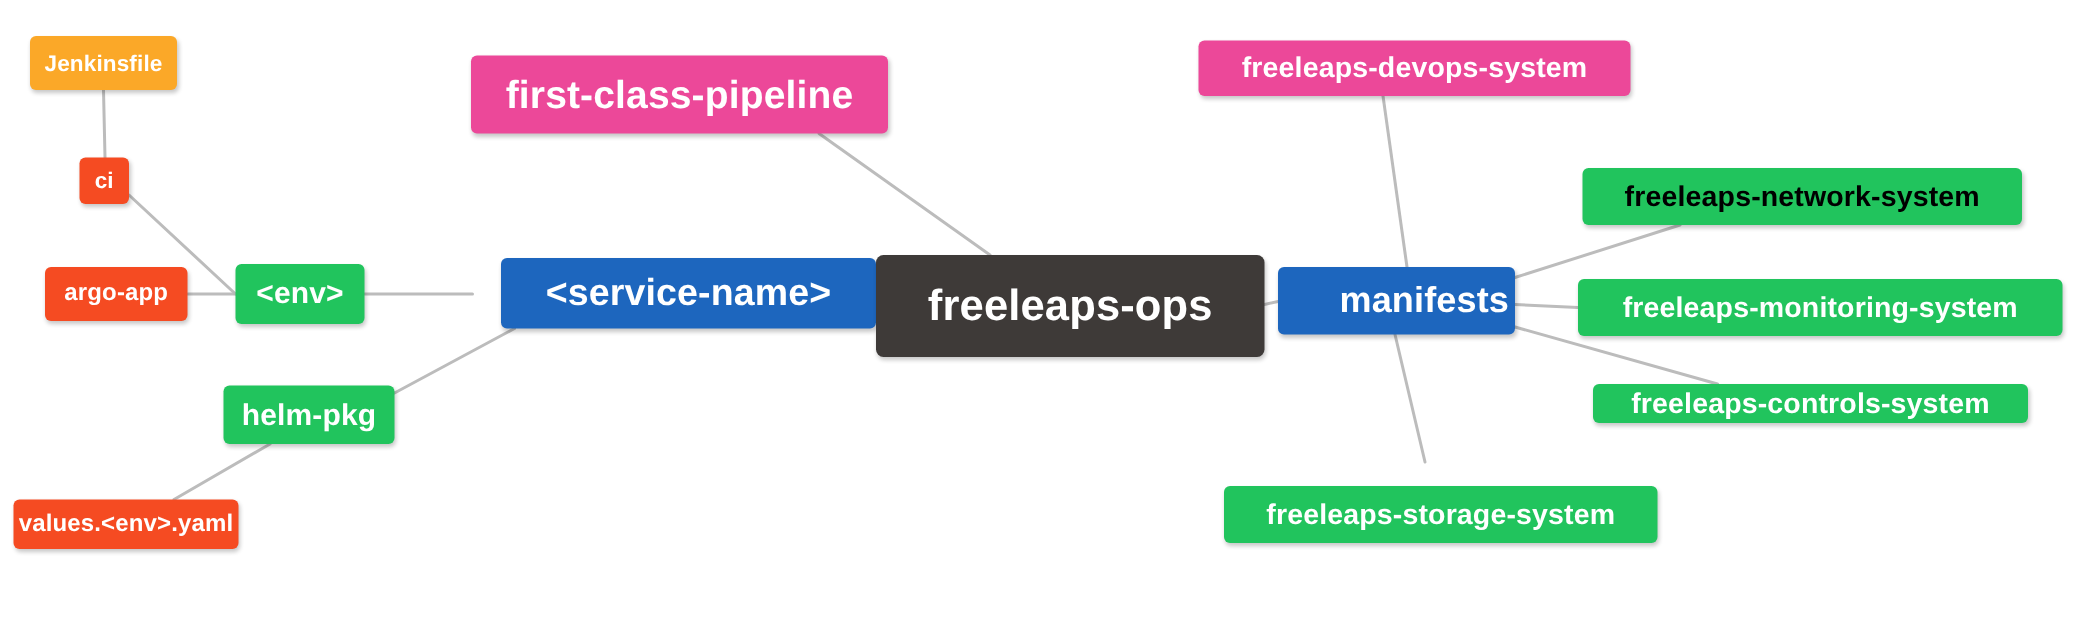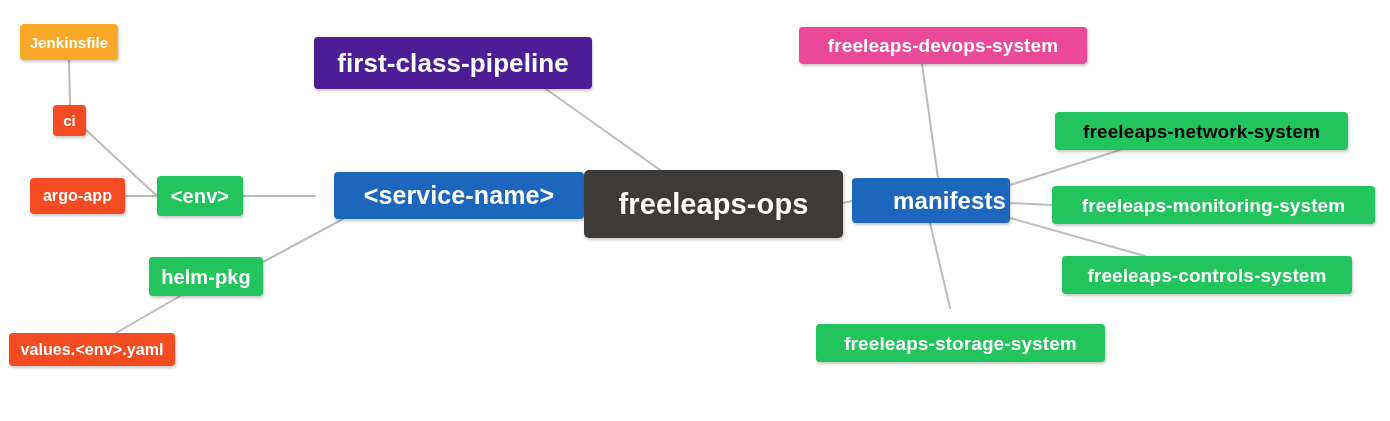--- a/index.html
+++ b/index.html
@@ -76,44 +76,44 @@
       </div>
       <div class="node" style="left: 30px; top: 178px; width: 95px; height: 36px; background: rgb(245, 75, 34); font-size: 16px; color: rgb(255, 255, 255);">
         <span class="node-label">argo-app</span>
       </div>
       <div class="node" style="left: 157px; top: 176px; width: 86px; height: 40px; background: rgb(33, 196, 93); font-size: 20px; color: rgb(255, 255, 255);">
         <span class="node-label">&lt;env&gt;</span>
       </div>
       <div class="node" style="left: 149px; top: 257px; width: 114px; height: 39px; background: rgb(33, 196, 93); font-size: 20px; color: rgb(255, 255, 255);">
         <span class="node-label">helm-pkg</span>
       </div>
-      <div class="node" style="left: 9px; top: 333px; width: 166px; height: 33px; background: rgb(245, 75, 34); font-size: 16px; color: rgb(255, 255, 255);">
+      <div class="node" style="left: 9px; top: 333px; width: 150px; height: 33px; background: rgb(245, 75, 34); font-size: 16px; color: rgb(255, 255, 255);">
         <span class="node-label">values.&lt;env&gt;.yaml</span>
       </div>
-      <div class="node" style="left: 314px; top: 37px; width: 278px; height: 52px; background: #4c1d95; font-size: 26px; color: rgb(255, 255, 255);">
+      <div class="node" style="left: 314px; top: 37px; width: 278px; height: 52px; background: #ec4899; font-size: 26px; color: rgb(255, 255, 255);">
         <span class="node-label">first-class-pipeline</span>
       </div>
       <div class="node" style="left: 315px; top: 172px; width: 250px; height: 47px; background: rgb(29, 102, 190); font-size: 25px; color: rgb(255, 255, 255); margin-left: 19px;">
         <span class="node-label">&lt;service-name&gt;</span>
       </div>
       <div class="node root" style="left: 584px; top: 170px; width: 259px; height: 68px; background: rgb(62, 58, 56); font-size: 29px; color: rgb(255, 255, 255);">
         <span class="node-label">freeleaps-ops</span>
       </div>
       <div class="node" style="left: 852px; top: 178px; width: 158px; height: 45px; background: rgb(29, 102, 190); font-size: 24px; color: rgb(255, 255, 255); padding-left: 37px;">
         <span class="node-label">manifests</span>
       </div>
       <div class="node" style="left: 799px; top: 27px; width: 288px; height: 37px; background: #ec4899; font-size: 19px; color: rgb(255, 255, 255);">
         <span class="node-label">freeleaps-devops-system</span>
       </div>
       <div class="node" style="left: 1055px; top: 112px; width: 293px; height: 38px; background: rgb(33, 196, 93); font-size: 19px; color: #000000;">
         <span class="node-label">freeleaps-network-system</span>
       </div>
       <div class="node" style="left: 1052px; top: 186px; width: 323px; height: 38px; background: rgb(33, 196, 93); font-size: 19px; color: rgb(255, 255, 255);">
         <span class="node-label">freeleaps-monitoring-system</span>
       </div>
-      <div class="node" style="left: 1062px; top: 256px; width: 290px; height: 38px; background: rgb(33, 196, 93); font-size: 19px; color: rgb(255, 255, 255);">
+      <div class="node" style="left: 1062px; top: 256px; width: 290px; height: 26px; background: rgb(33, 196, 93); font-size: 19px; color: rgb(255, 255, 255);">
         <span class="node-label">freeleaps-controls-system</span>
       </div>
       <div class="node" style="left: 816px; top: 324px; width: 289px; height: 38px; background: rgb(33, 196, 93); font-size: 19px; color: rgb(255, 255, 255);">
         <span class="node-label">freeleaps-storage-system</span>
       </div>
     </div>
 </div>
 
 </body></html>

